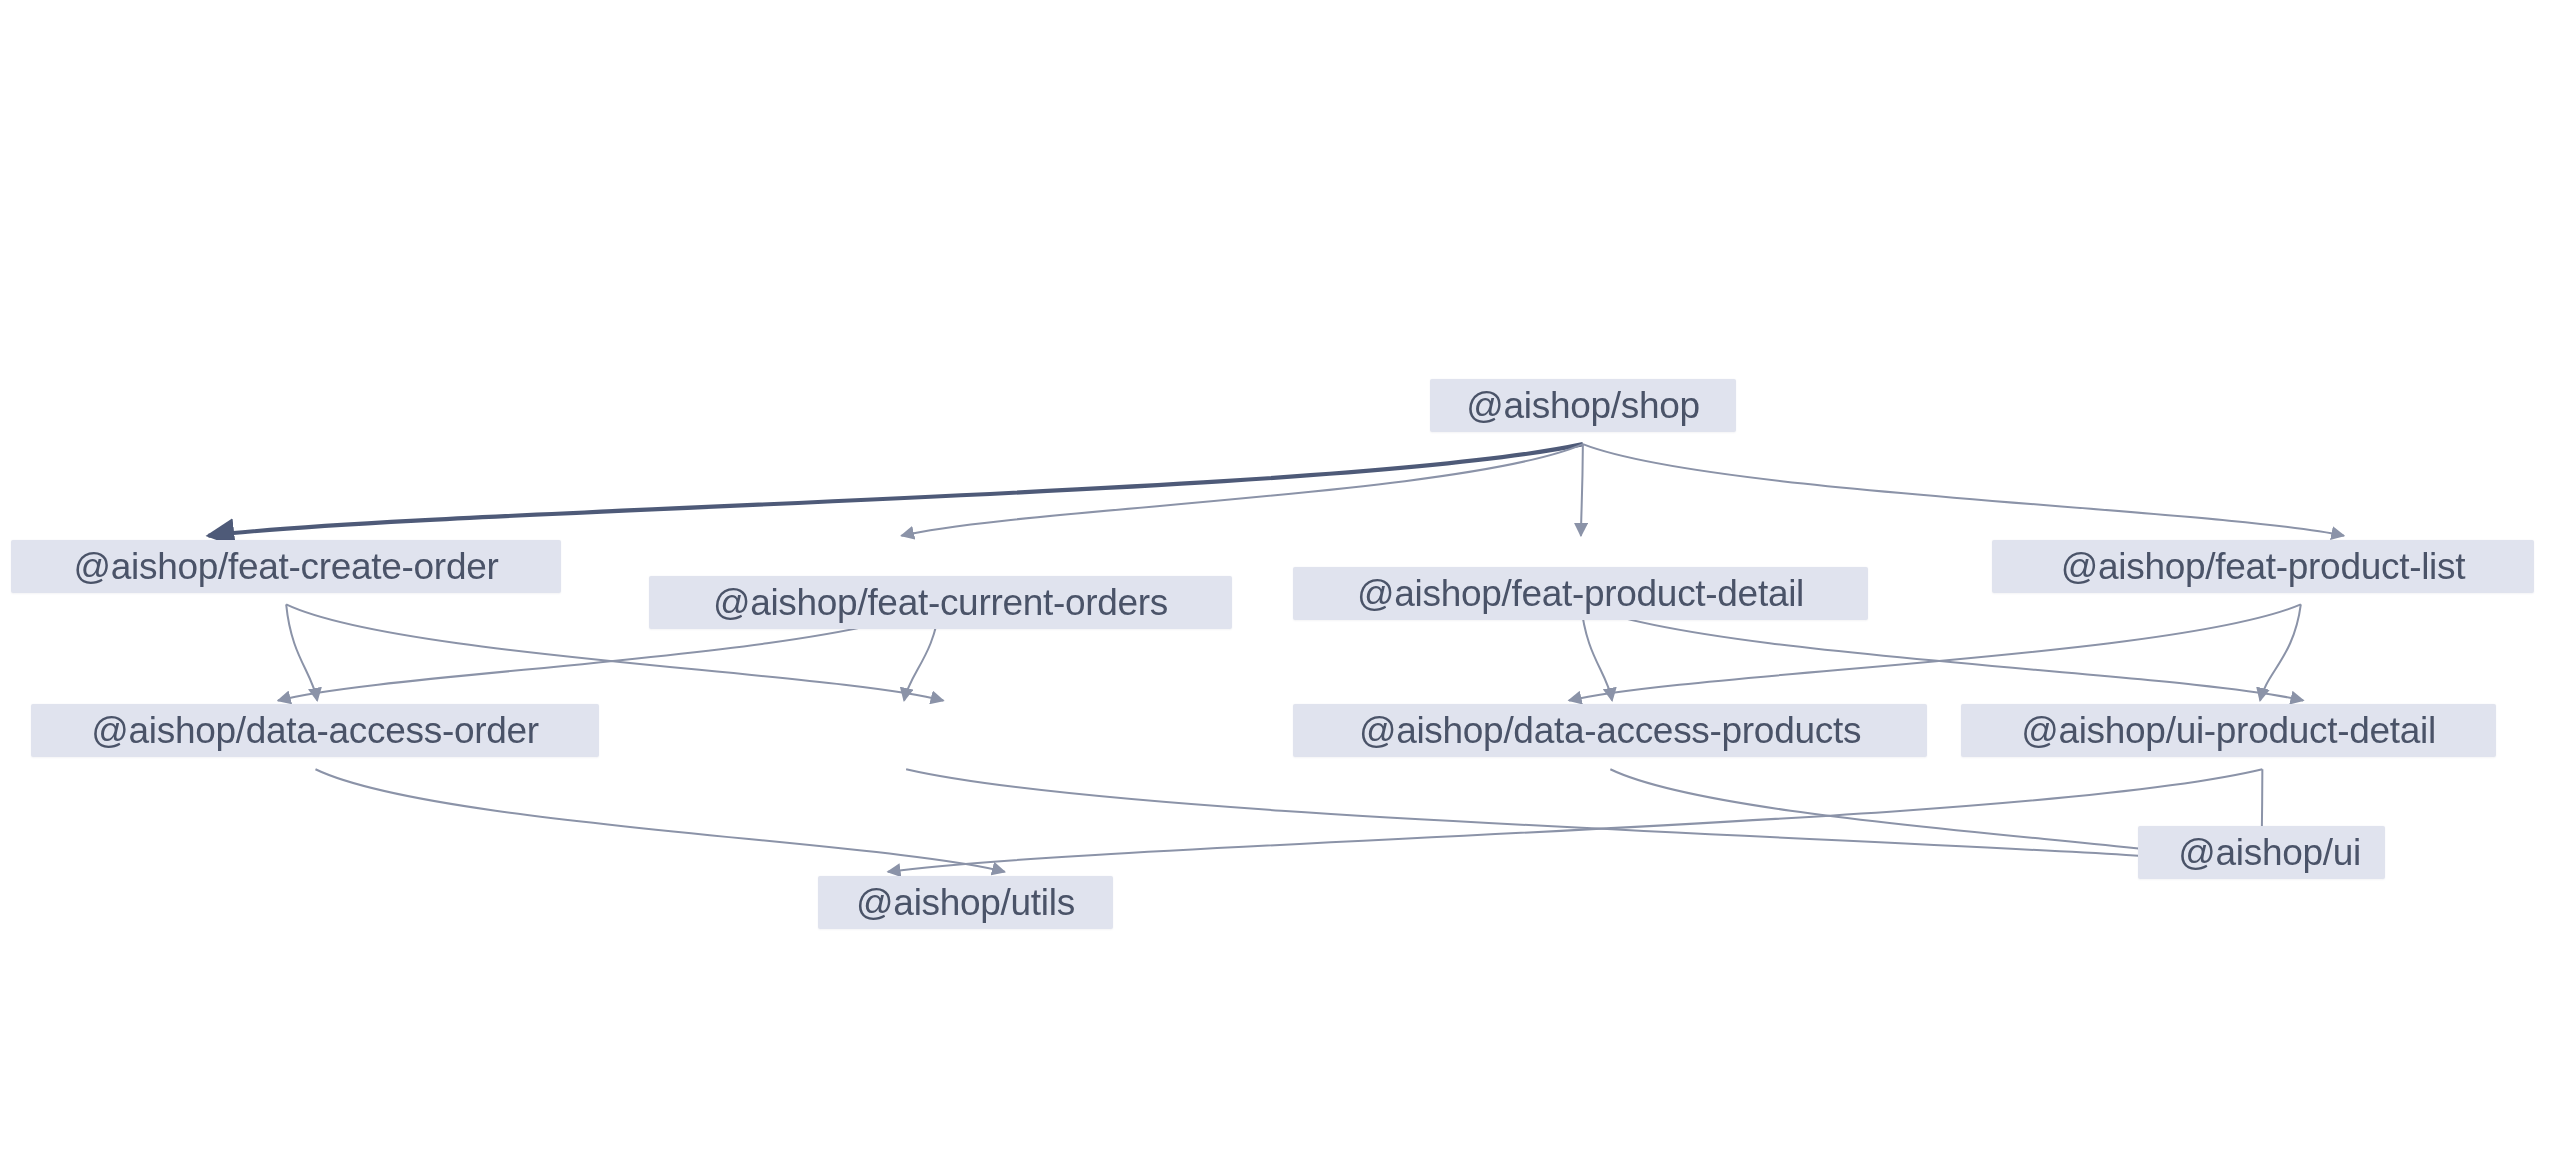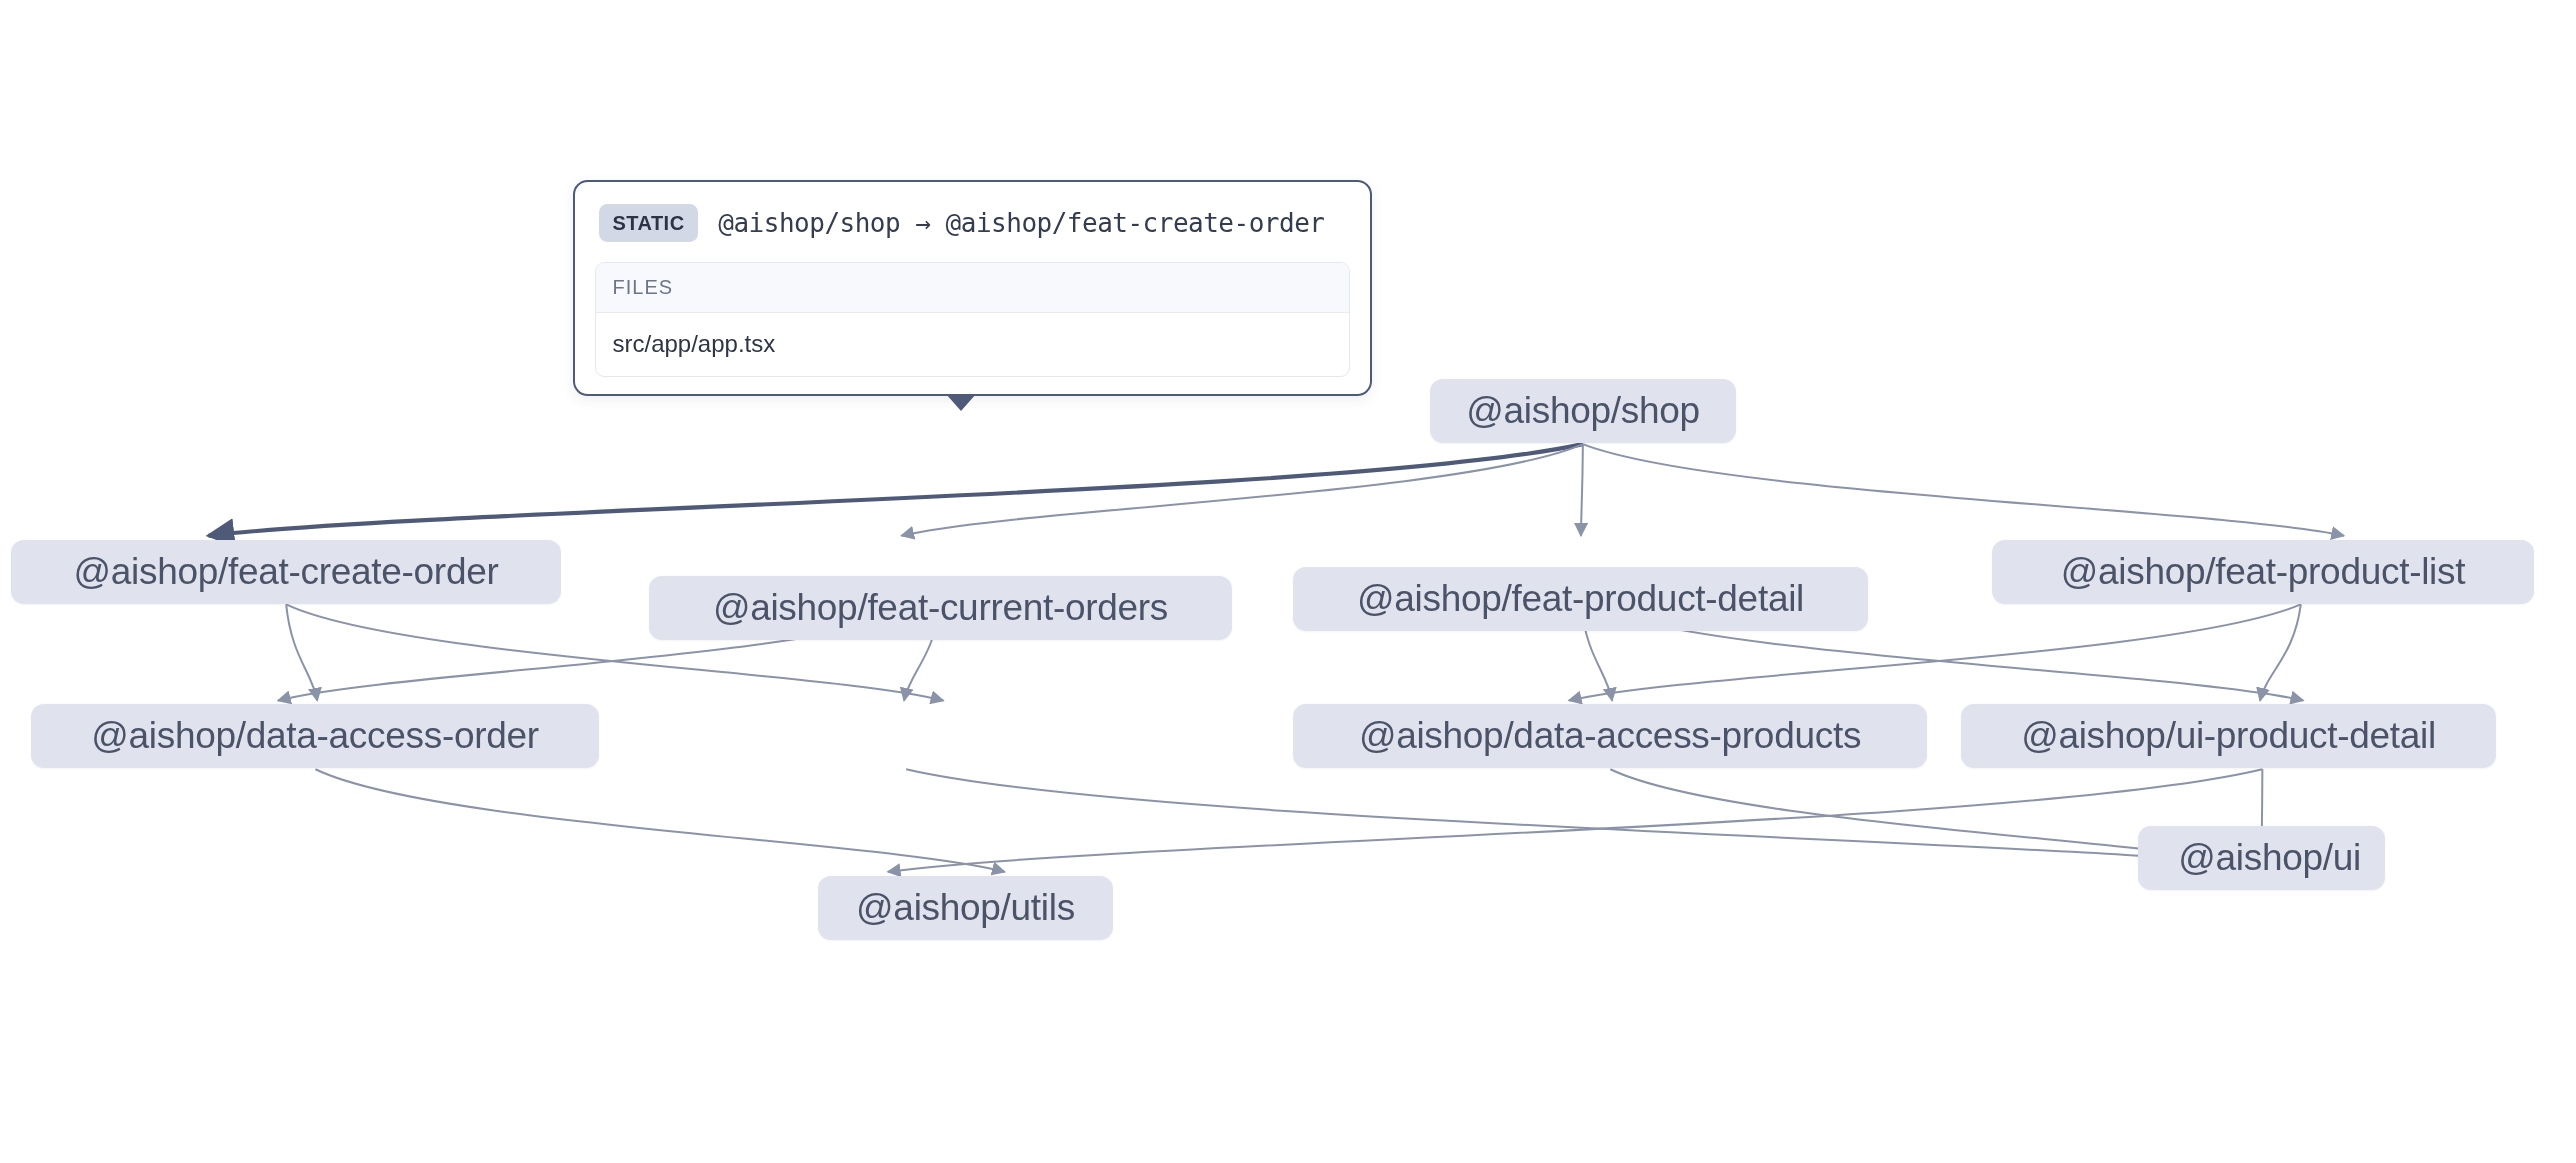--- a/index.html
+++ b/index.html
@@ -10,27 +10,27 @@
     overflow:hidden;
     position:relative;
   }
   #graph-root{position:absolute;inset:0;}
   #edge-layer{position:absolute;left:0;top:0;width:2576px;height:1163px;}
 
   .node{
     position:absolute;
     box-sizing:border-box;
     background:#e0e3ee;
-    border-radius:13px;
+    border-radius:2px;
     display:flex;align-items:center;justify-content:center;
     color:#4a5368;
     font-size:37px;
     letter-spacing:-0.3px;
     white-space:nowrap;
-    height:64px;
+    height:53px;
     padding:0 24px;
     box-shadow:0 0.9px 1.8px rgba(60,70,95,.06);
   }
 
   
   #tooltip{
     position:absolute;
     left:573px;top:180px;
     width:799px;
     box-sizing:border-box;
@@ -148,26 +148,15 @@
   <div class="node" style="left: 1961px; top: 704px; width: 535px;">
       <span>@aishop/ui-product-detail</span>
     </div>
   <div class="node" style="left: 818px; top: 876px; width: 295px;">
       <span>@aishop/utils</span>
     </div>
   <div class="node" style="left: 2138px; top: 826px; width: 247px; justify-content: flex-end;">
       <span>@aishop/ui</span>
     </div>
 
-  <div id="tooltip">
-    <div class="tip-head">
-      <span class="badge">STATIC</span>
-      <span class="tip-title">@aishop/shop → @aishop/feat-create-order</span>
-    </div>
-    <div class="tip-files">
-      <div class="tip-files-head">FILES</div>
-      <div class="tip-file-row">src/app/app.tsx</div>
-    </div>
-    <div class="tip-pointer"></div>
-  </div>
 
 </div>
 
 
 </body></html>

